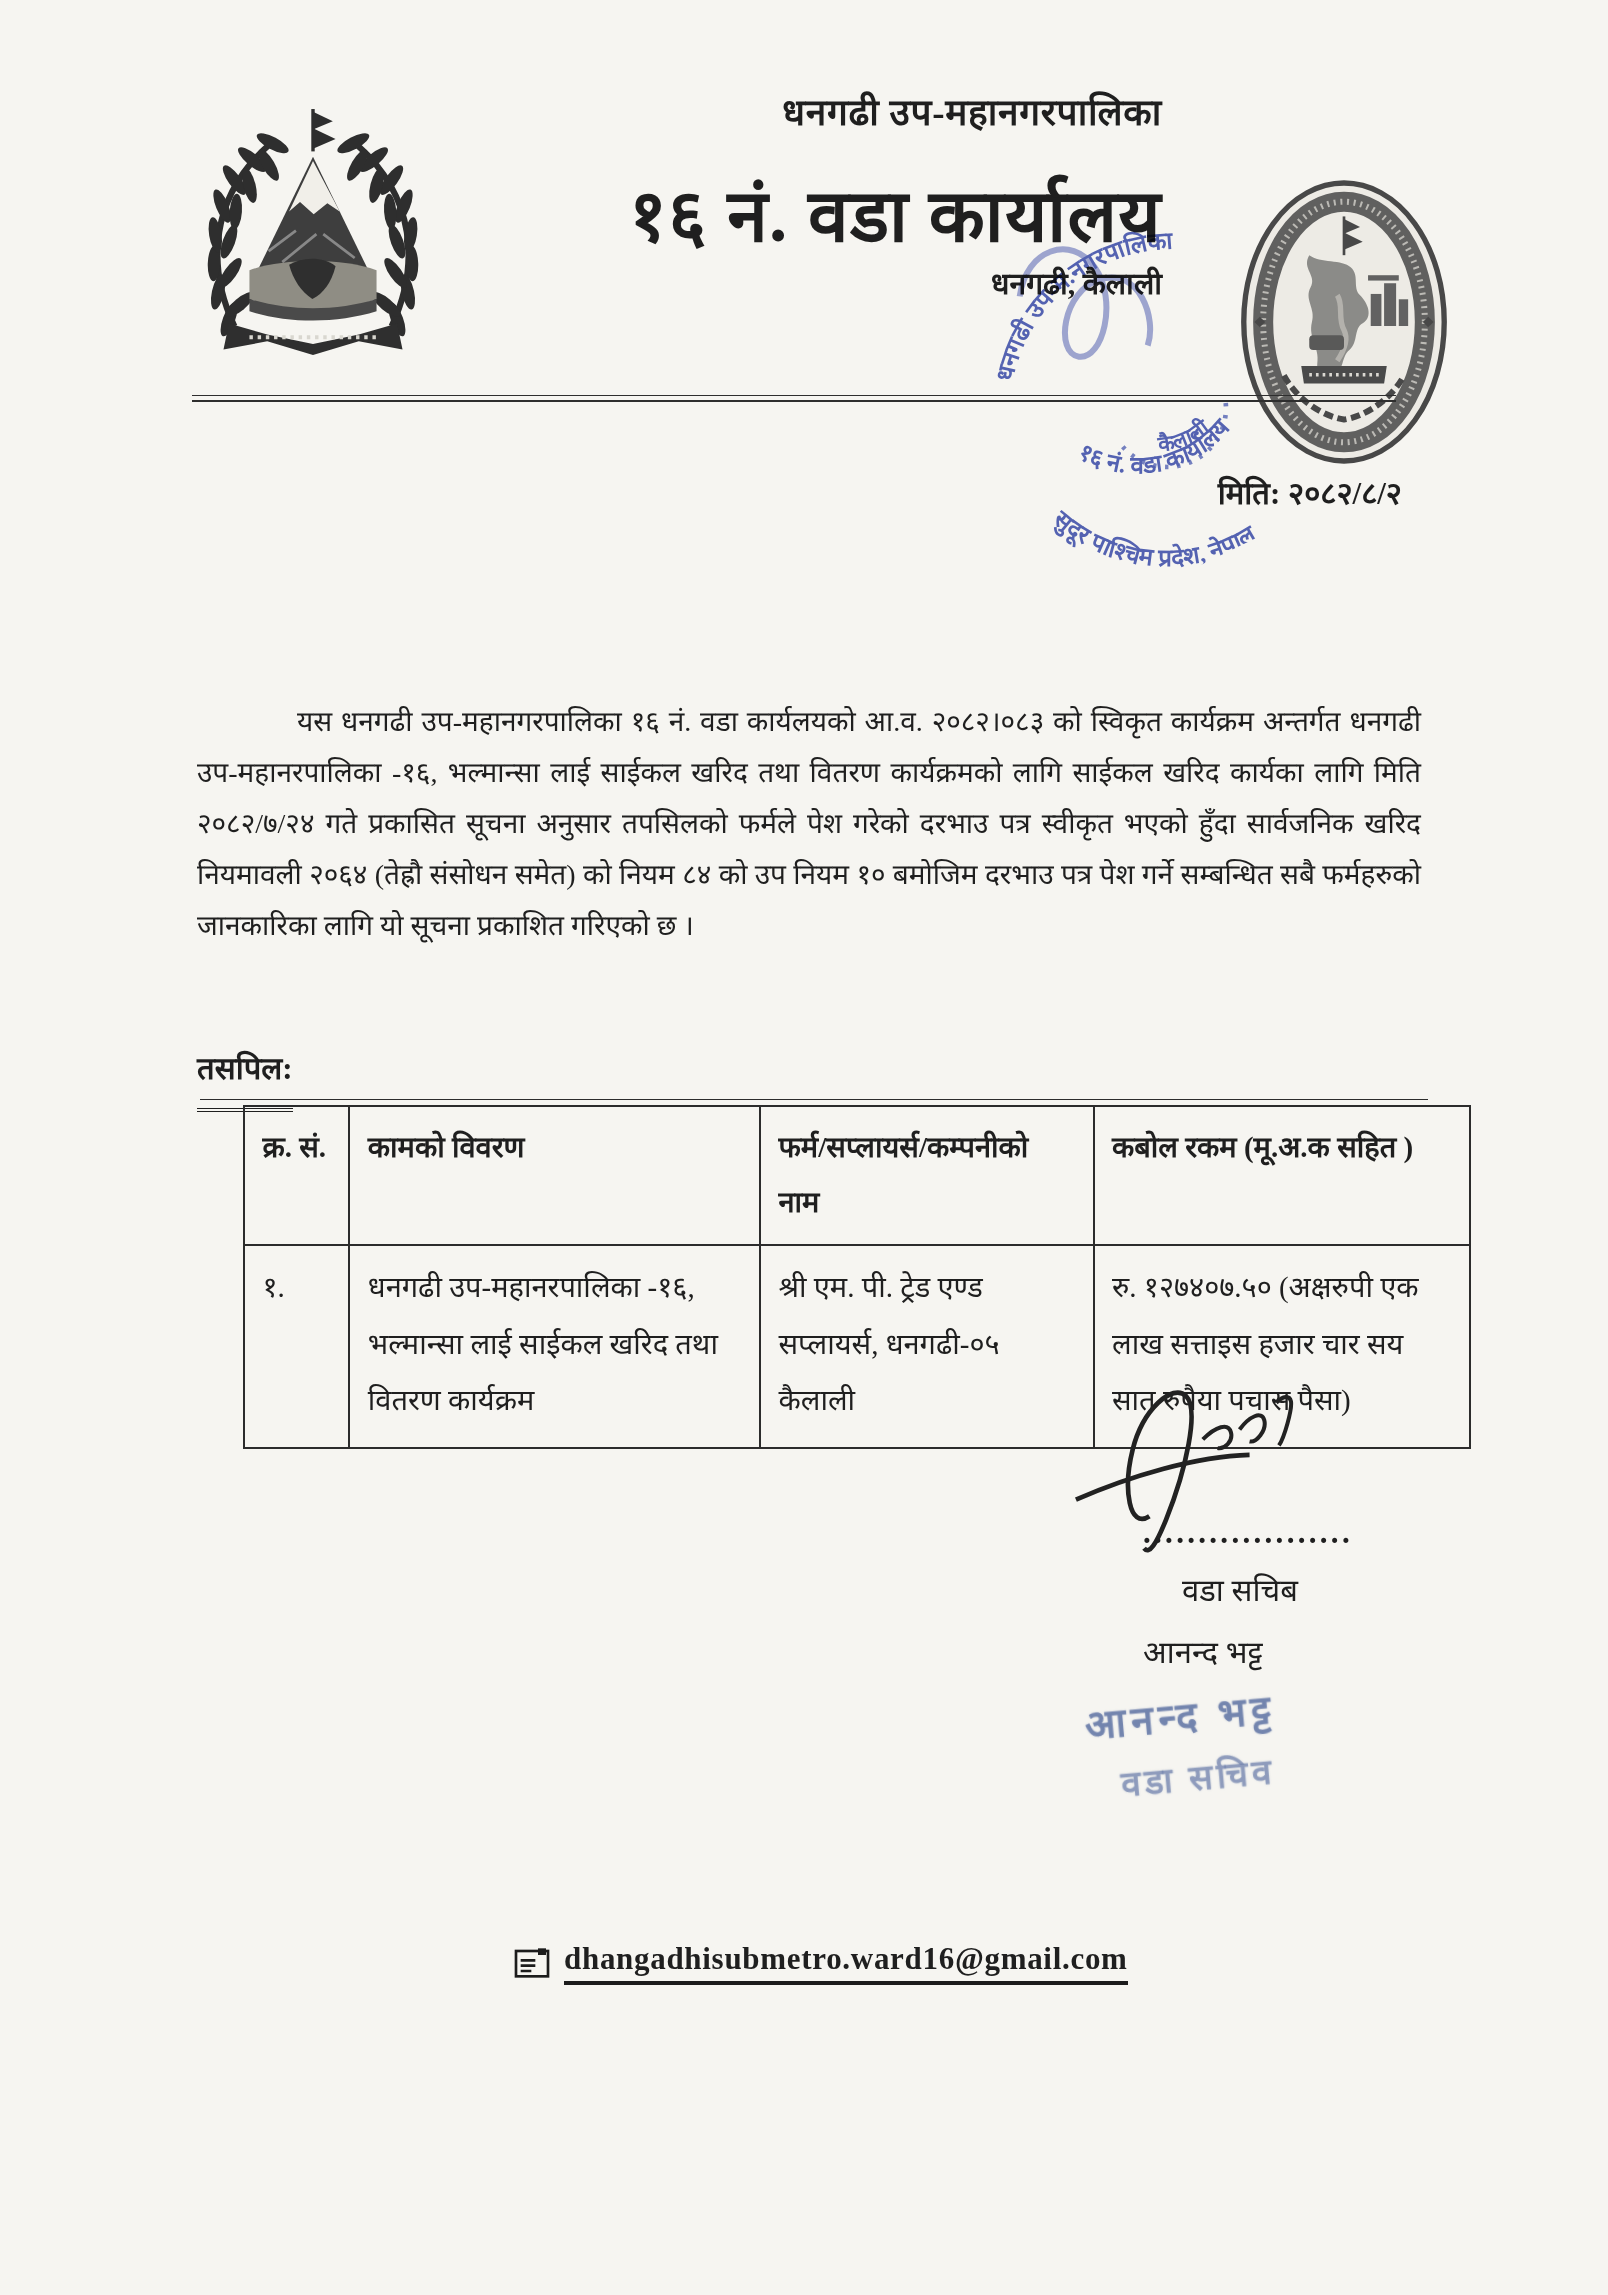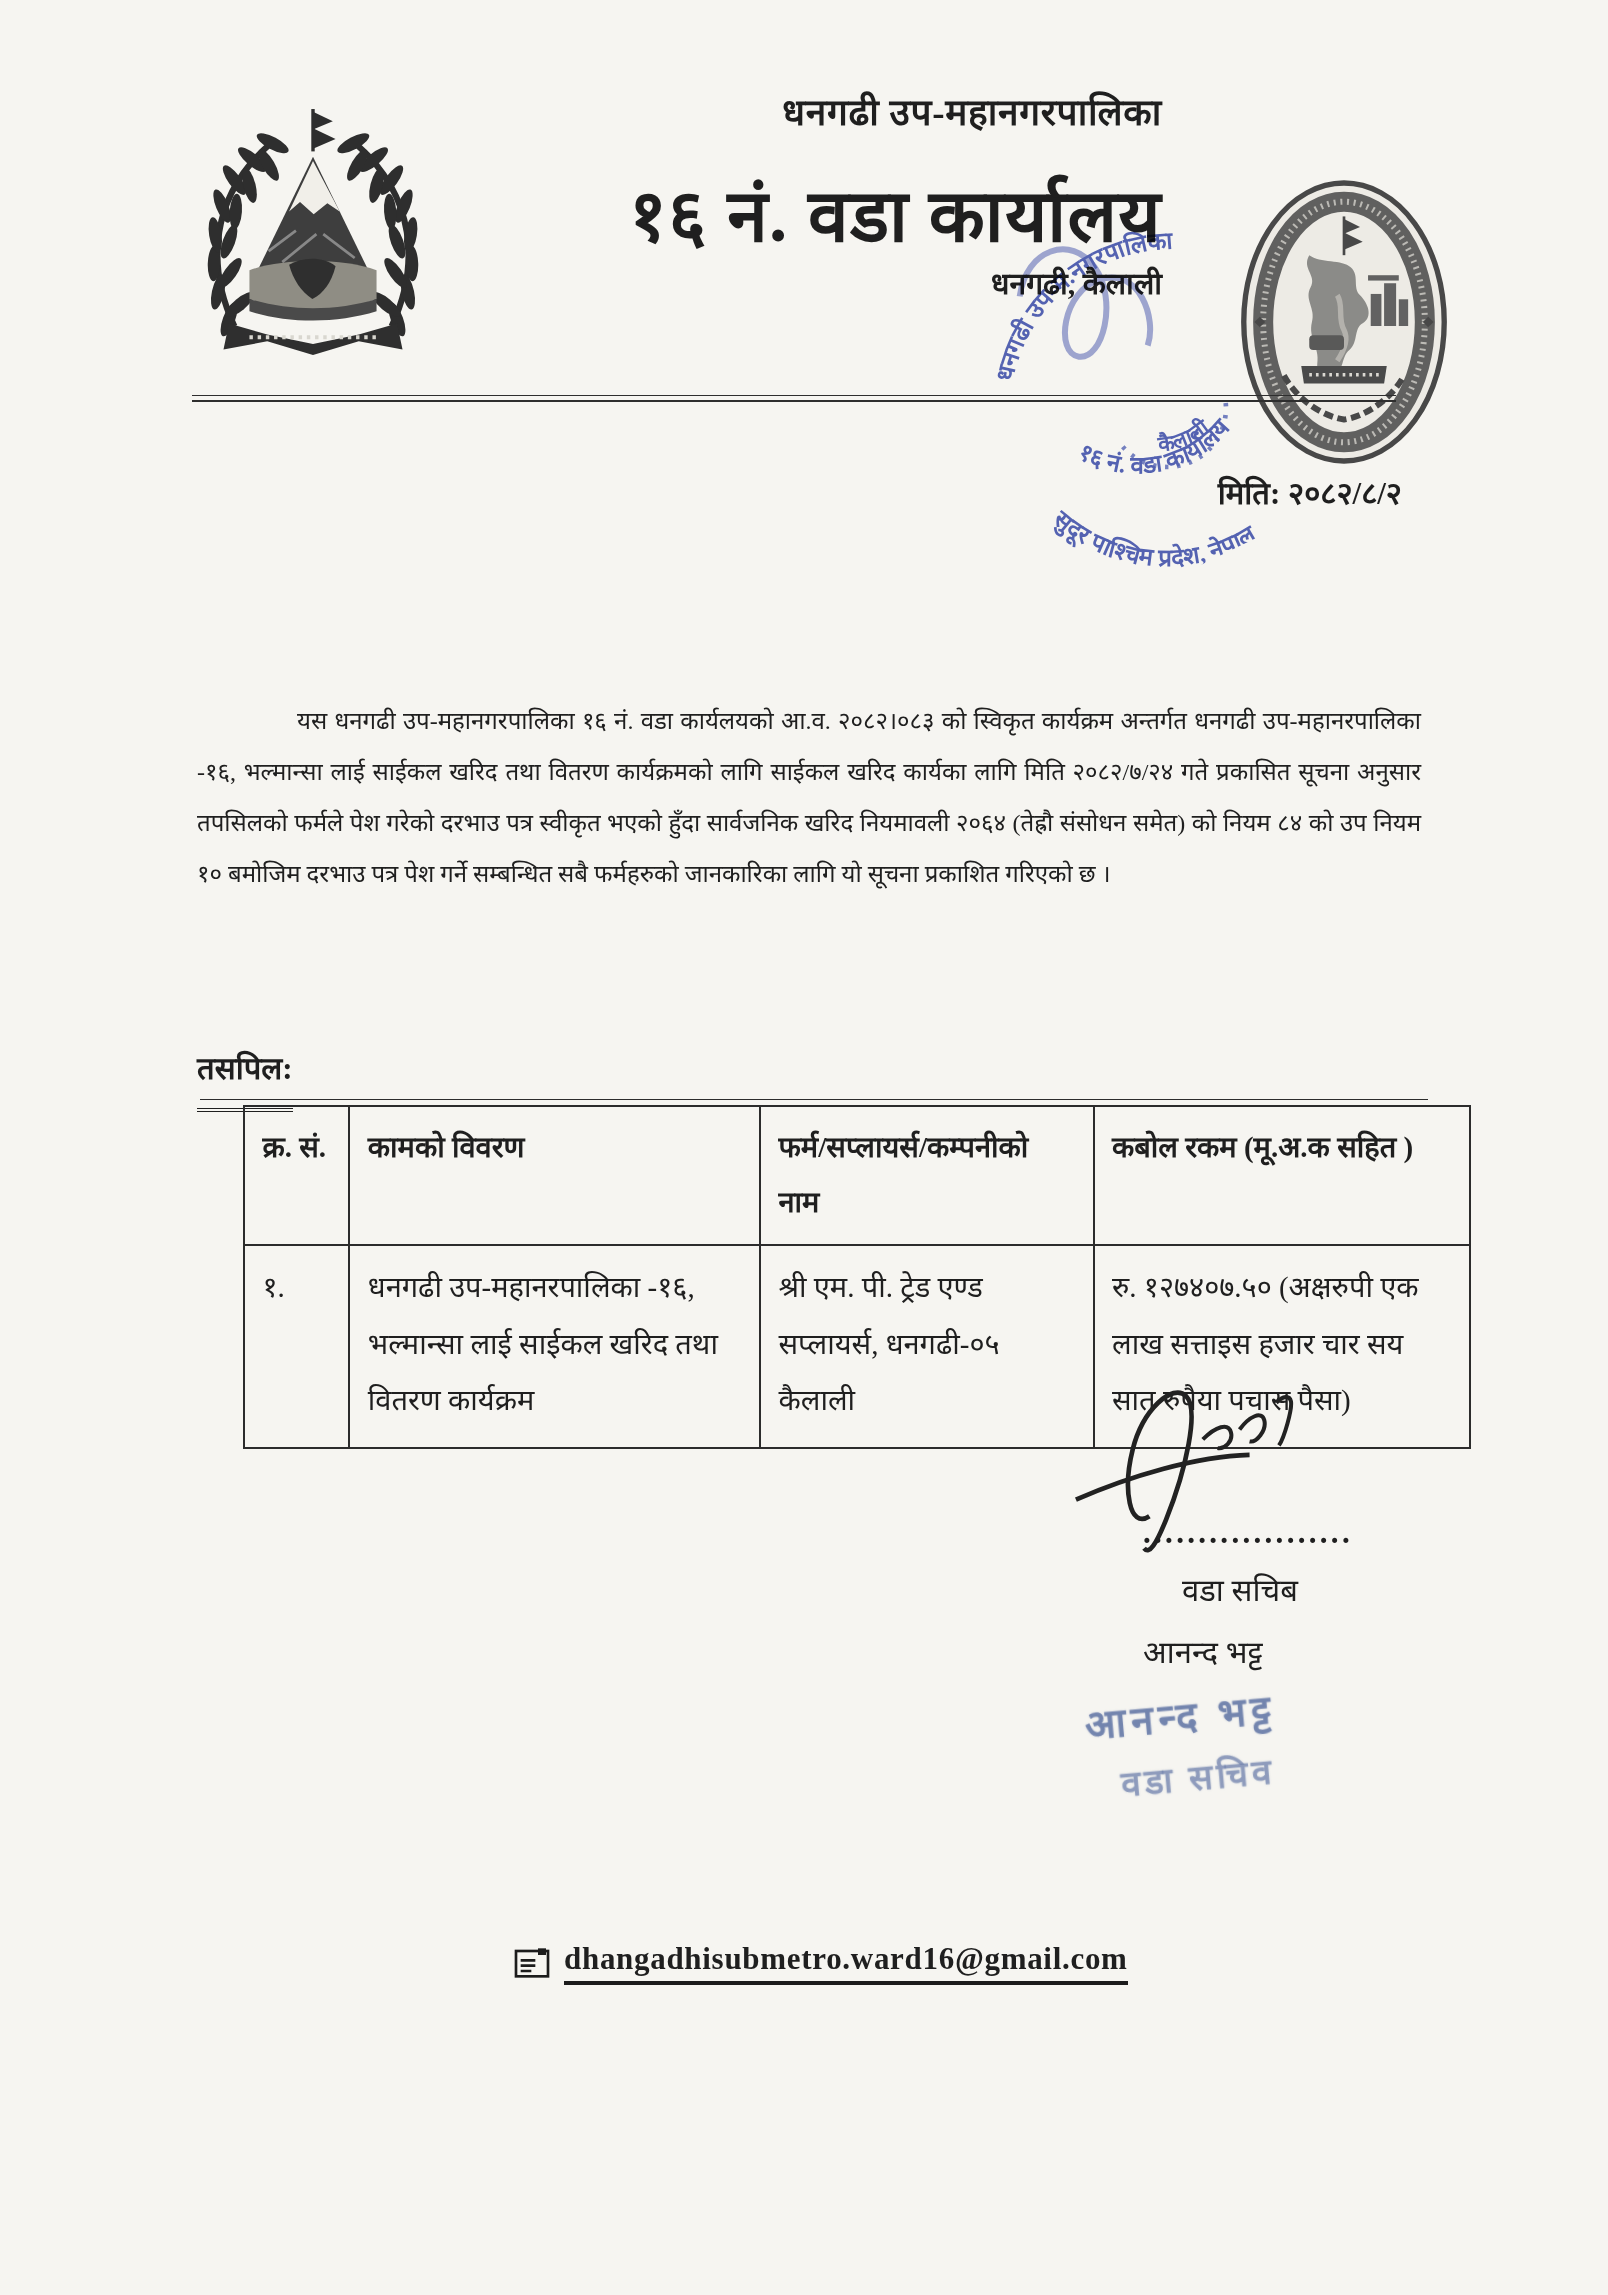--- a/index.html
+++ b/index.html
@@ -35,21 +35,21 @@
     position:absolute;left:995px;top:451px;width:407px;
     text-align:right;font-size:31px;font-weight:700;margin-top:20px;
   }
   
   .subject{
     position:absolute;left:200px;top:573px;width:1202px;
     text-align:center;font-size:32px;font-weight:700;
   }
   .body-text{
     position:absolute;left:197px;top:696px;width:1224px;
-    font-size:24px;line-height:51px;text-align:justify;text-indent:100px;
+    font-size:28px;line-height:51px;text-align:justify;text-indent:100px;
   }
   .details-label{
     position:absolute;left:197px;top:1046px;
     font-size:31px;font-weight:700;
     border-bottom:4.7px double #1f1f1f;padding-bottom:20px;
   }
   
   .table-topline{position:absolute;left:200px;top:1099px;width:1228px;height:1.3px;background:#2c2c2c;}
   table.details{
     position:absolute;left:200px;top:1105px;width:1228px;

